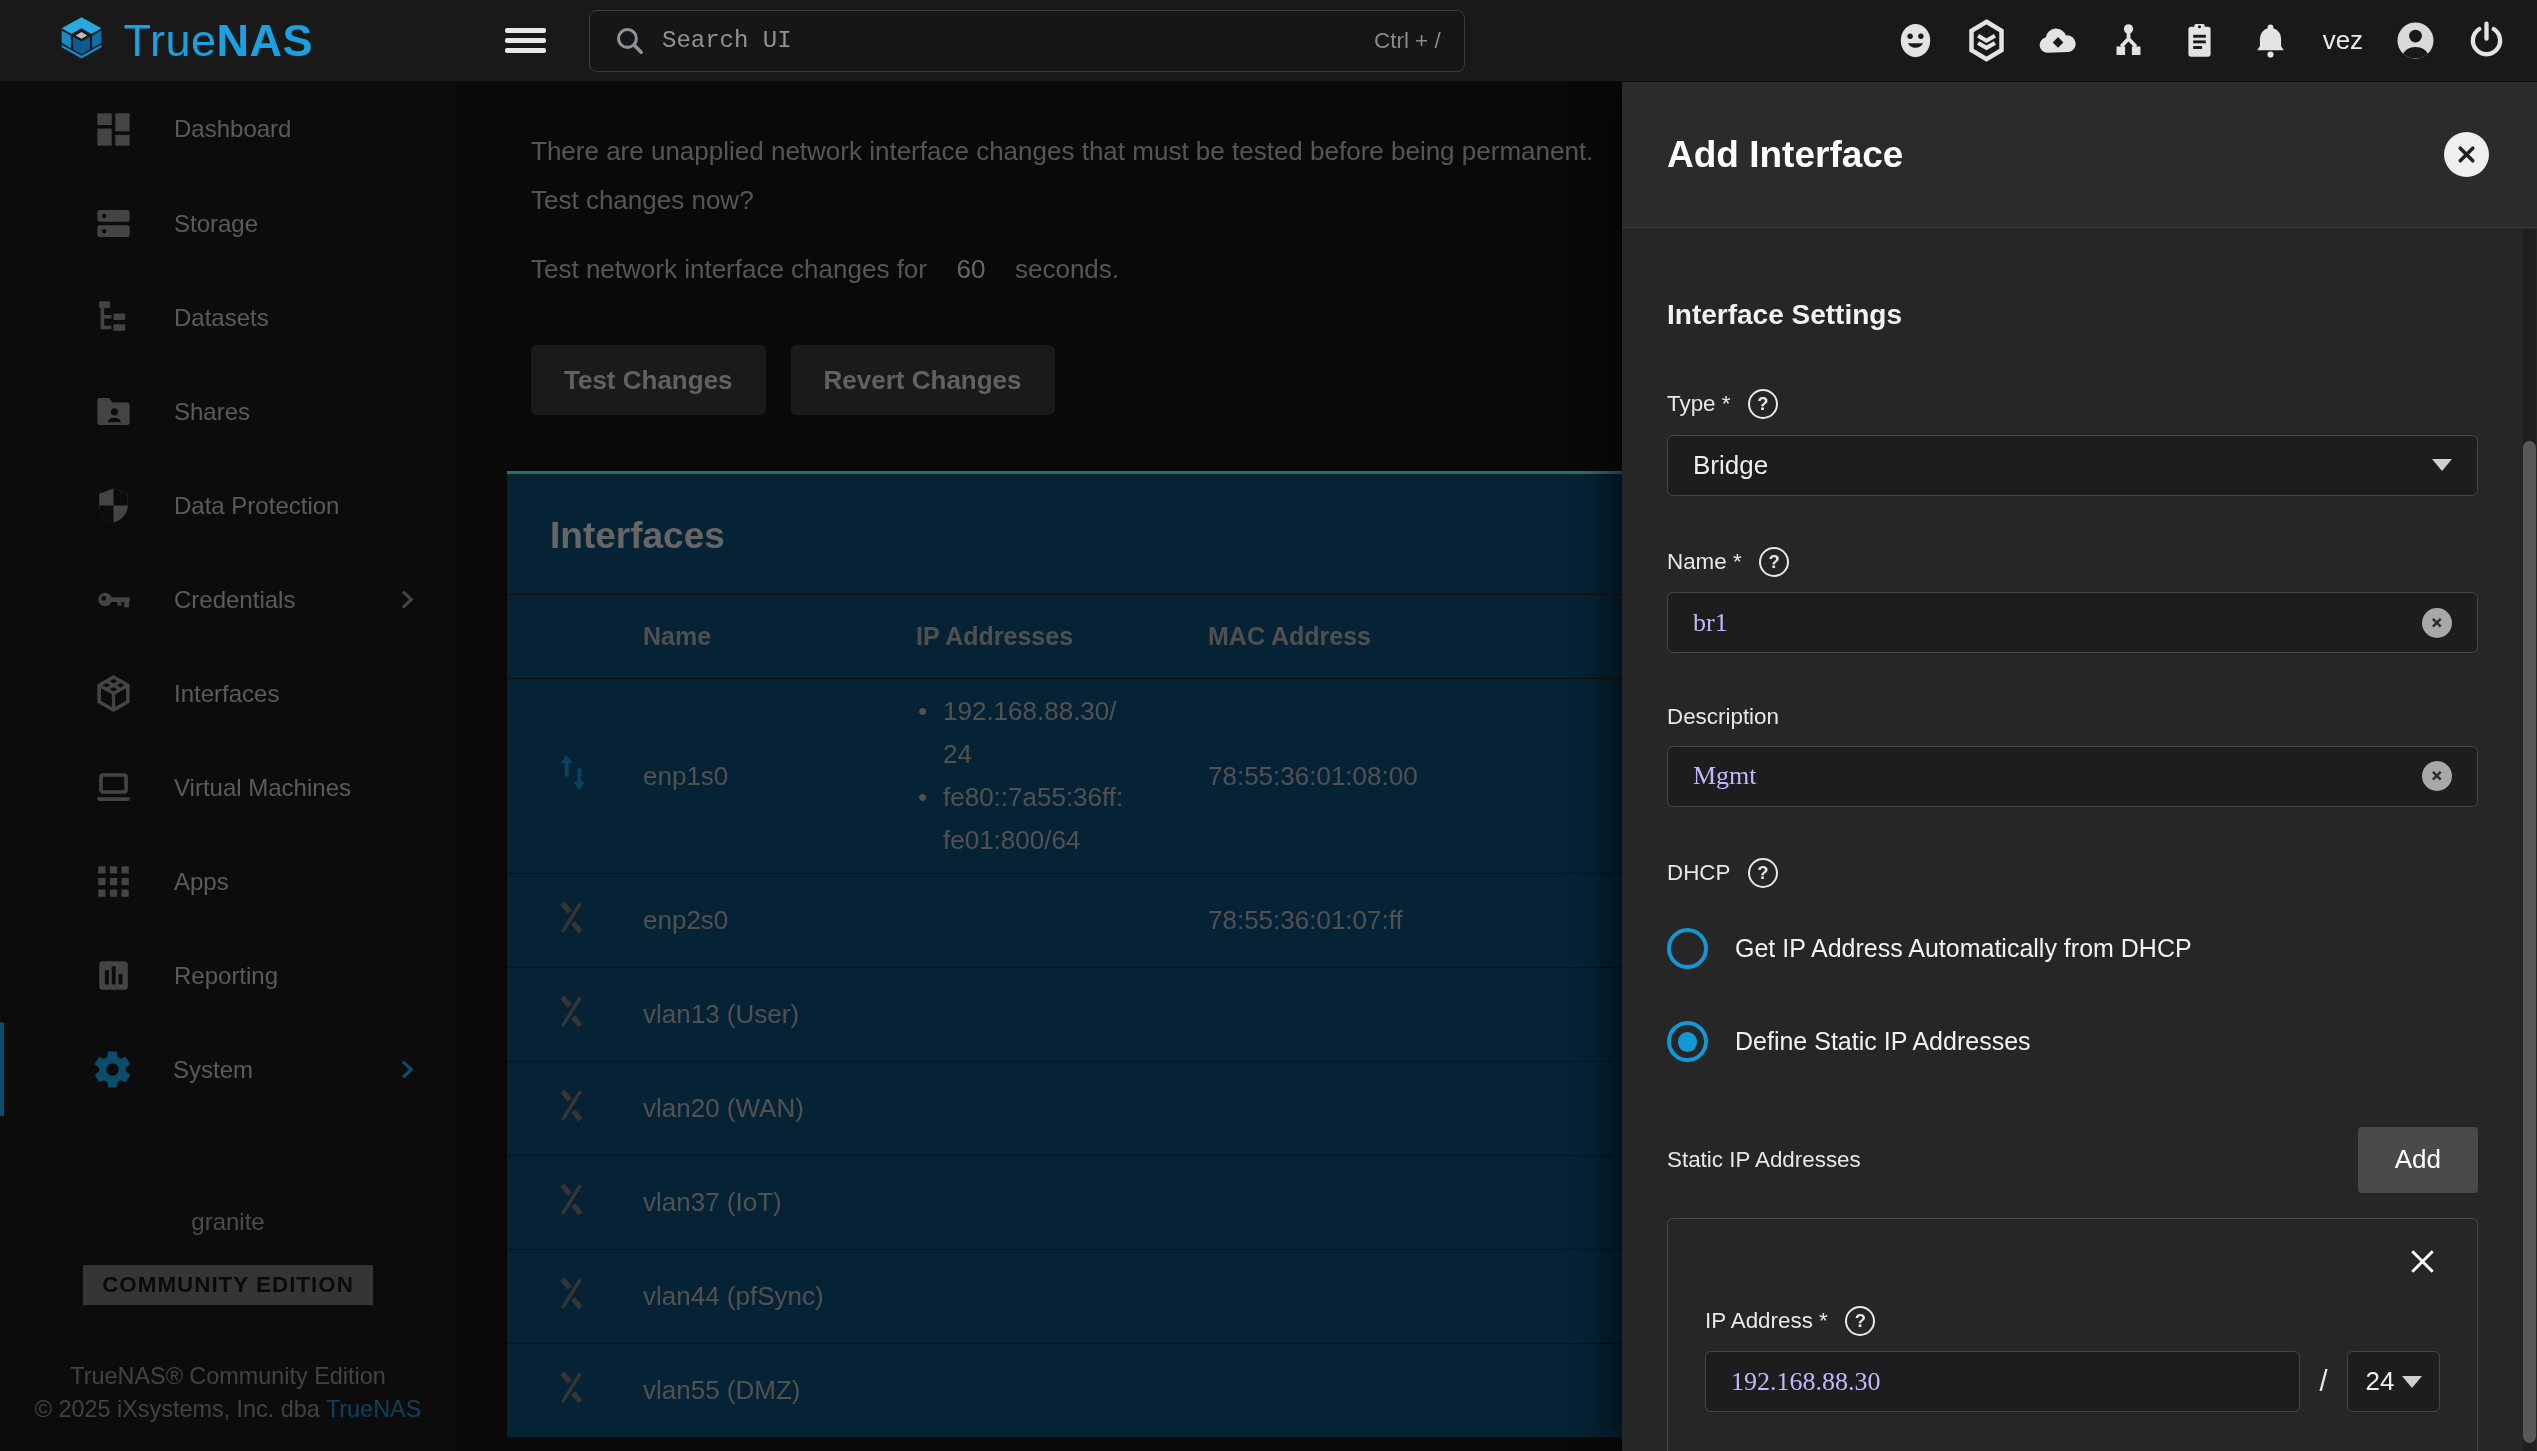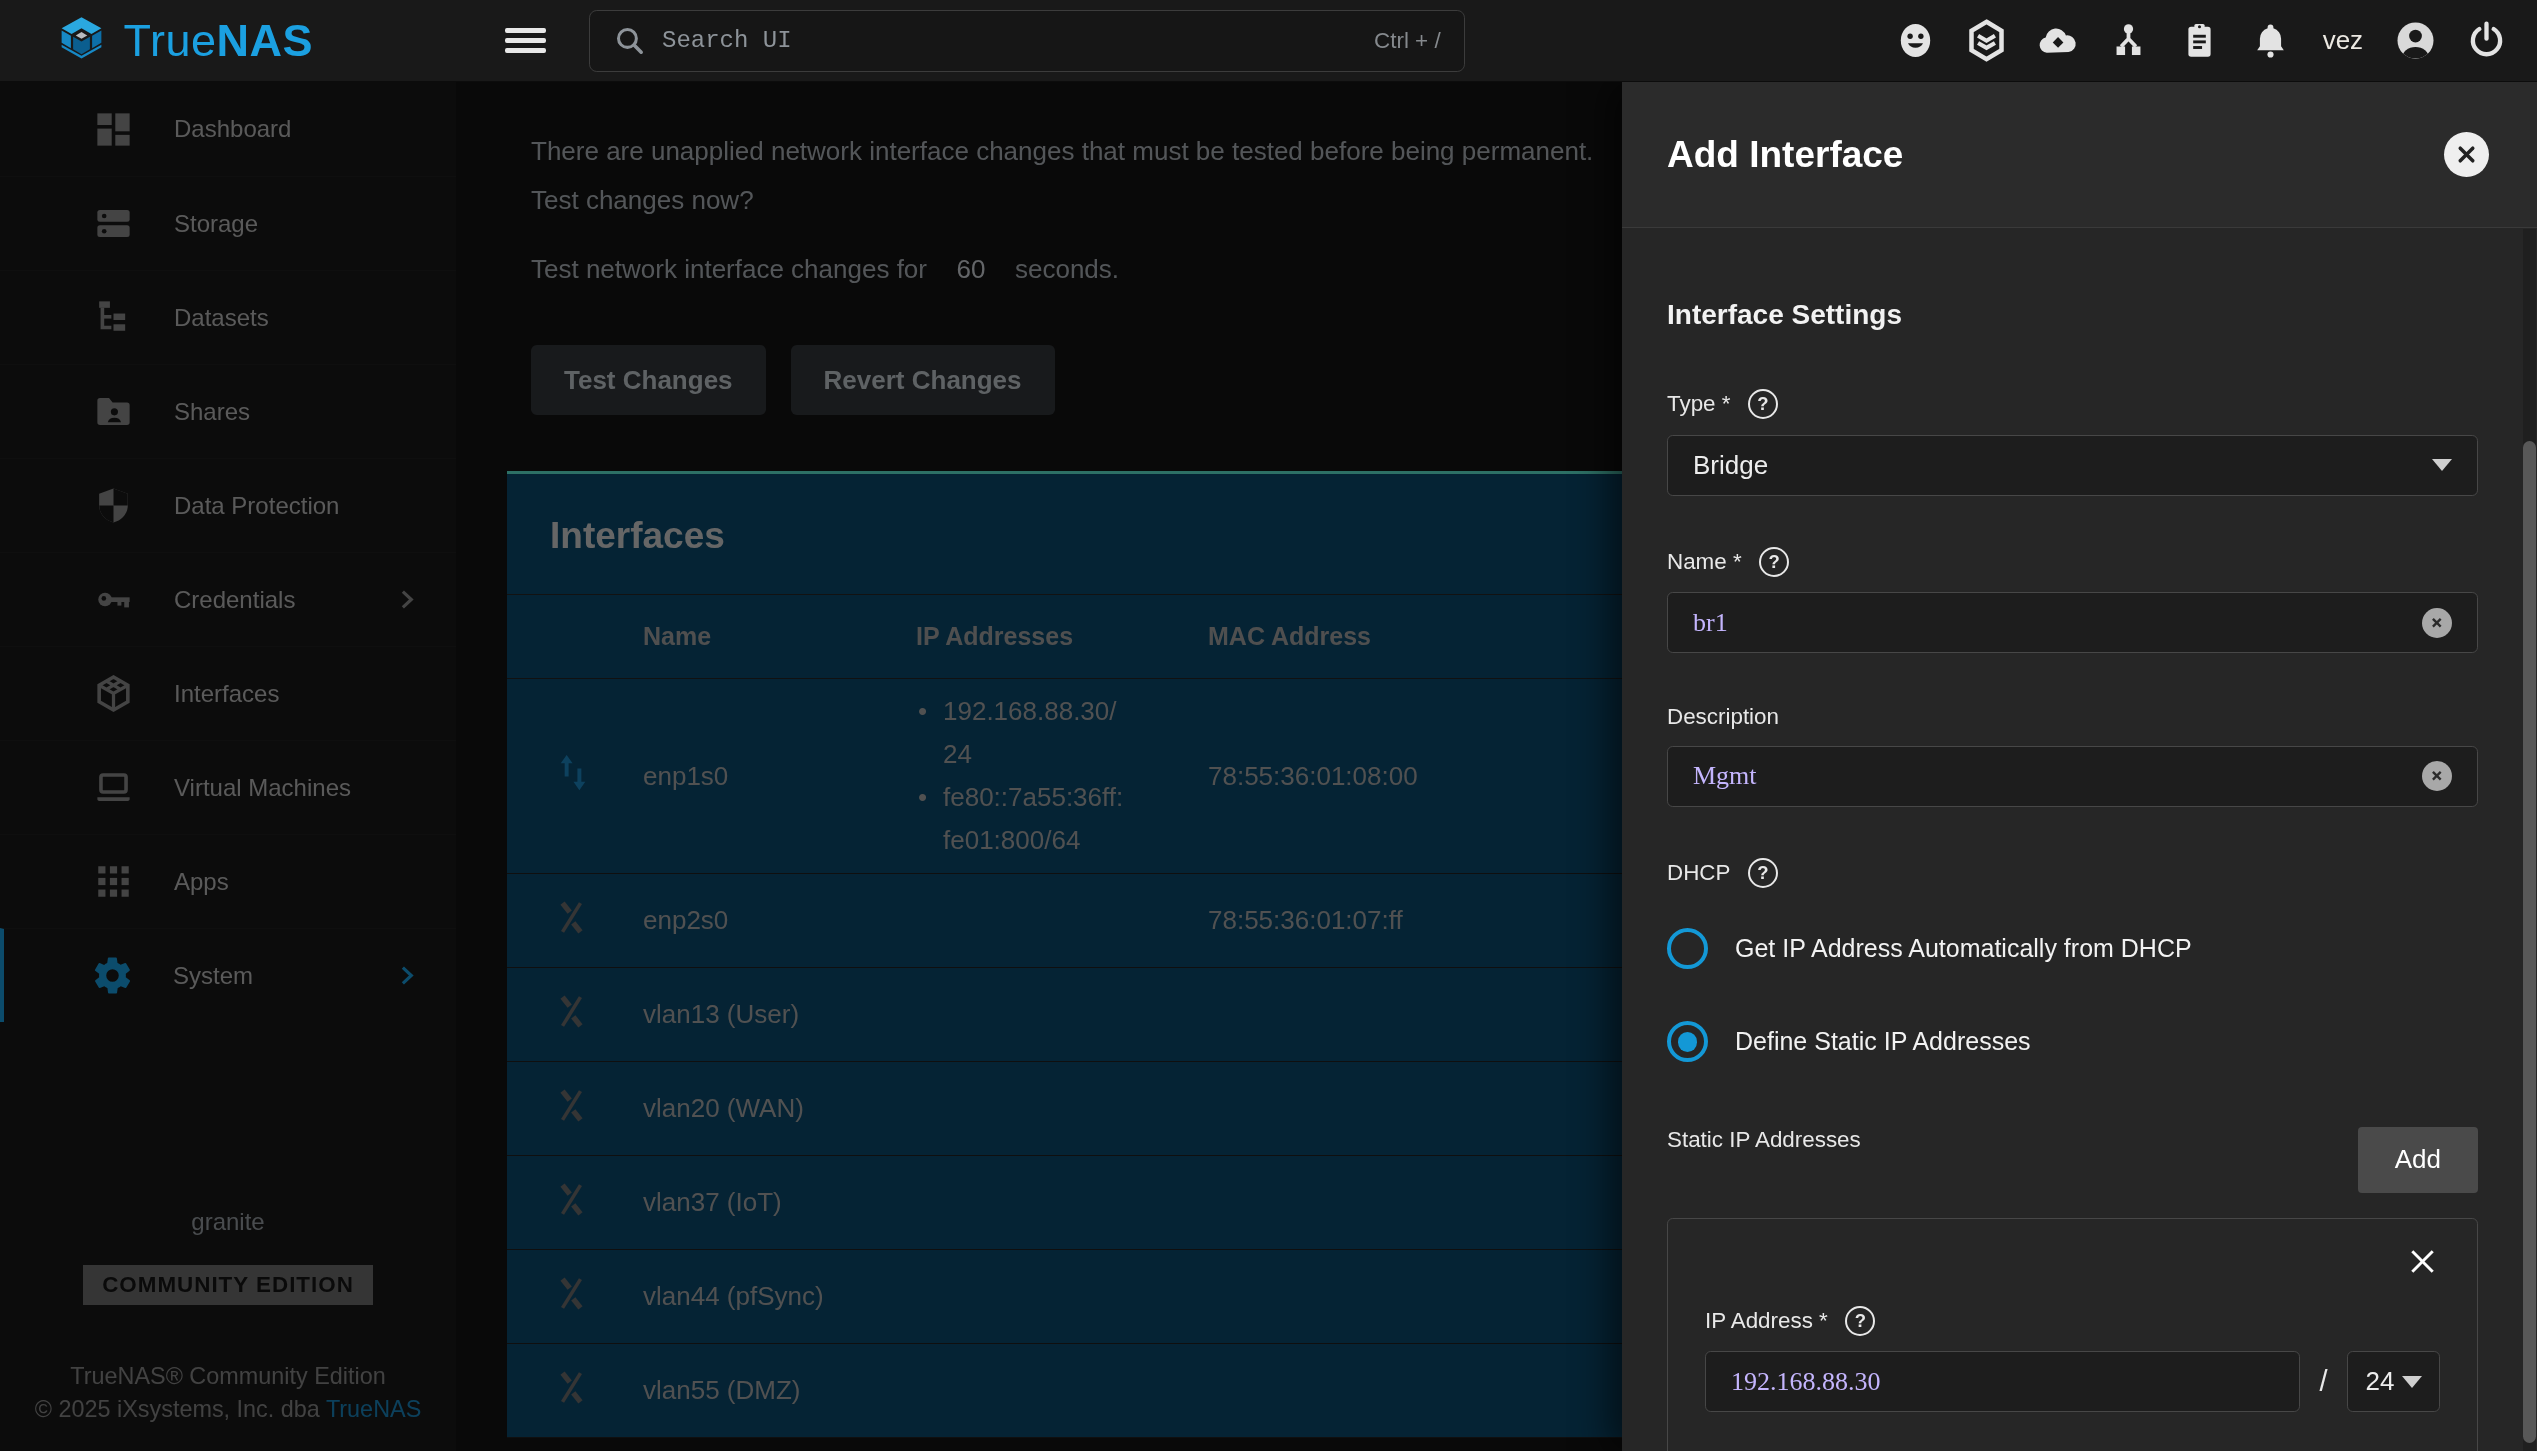--- a/index.html
+++ b/index.html
@@ -101,21 +101,21 @@
                    font-size:26px; font-family:Liberation Serif, serif; }
   .caret { width:0; height:0; border-left:10.7px solid transparent; border-right:10.7px solid transparent;
            border-top:12.7px solid #cfcfcf; margin-left:auto; }
   .clear-circ { width:30px; height:30px; border-radius:50%; background:#a8a8a8; display:flex;
                 align-items:center; justify-content:center; margin-left:auto; cursor:pointer; }
   .radio-row { display:flex; align-items:center; gap:27px; margin-top:29px; height:64px; cursor:pointer; }
   .radio { width:41px; height:41px; border-radius:50%; border:4.4px solid #1398d6; flex:none;
            display:flex; align-items:center; justify-content:center; }
   .radio .dot { width:19.5px; height:19.5px; border-radius:50%; background:#1398d6; }
   .radio-label { font-size:25px; color:#f2f2f2; }
-  .static-row { margin-top:53px; display:flex; align-items:flex-start; justify-content:space-between; }
+  .static-row { margin-top:53px; display:flex; align-items:center; justify-content:space-between; }
   .static-label { font-size:22.4px; color:#e8e8e8; }
   .add-btn { background:#4a4a4a; color:#ffffff; border:none; font-size:26px; padding:17.5px 37px;
              border-radius:3.9px; cursor:pointer; font-family:inherit; }
   .ip-card { margin-top:25px; border:1px solid #474747; border-radius:5.8px; height:331px;
              position:relative; padding:31px 37px; }
   .ip-card .xbtn { position:absolute; top:25px; right:37px; cursor:pointer; }
   .ip-card .field-label { margin-top:56px; }
   .ip-row { display:flex; align-items:center; margin-top:13.6px; gap:0; }
   .ip-row .control.ipinput { flex:1; }
   .slash { font-size:29px; color:#e8e8e8; margin:0 19.5px; }
@@ -329,20 +329,31 @@
               <rect x="10" y="10" width="4" height="4"></rect>
               <rect x="16.5" y="10" width="4" height="4"></rect>
               <rect x="3.5" y="16.5" width="4" height="4"></rect>
               <rect x="10" y="16.5" width="4" height="4"></rect>
               <rect x="16.5" y="16.5" width="4" height="4"></rect>
             </g>
           </svg>
         </span>
       <span class="s-label">Apps</span>
     </div>
+    <div class="side-item">
+      <span class="s-icon">
+          <svg width="43" height="43" viewBox="0 0 24 24">
+            <rect x="4" y="4" width="16" height="16" rx="2.2" fill="#8f8f8f"></rect>
+            <rect x="7.2" y="9" width="2.2" height="8" fill="#1b1b1b"></rect>
+            <rect x="11" y="6.8" width="2.2" height="10.2" fill="#1b1b1b"></rect>
+            <rect x="14.8" y="11.2" width="2.2" height="5.8" fill="#1b1b1b"></rect>
+          </svg>
+        </span>
+      <span class="s-label">Reporting</span>
+    </div>
     <div class="side-item active">
       <span class="s-icon">
           <svg width="43" height="43" viewBox="0 0 24 24">
             <path fill="#1ba0e1" d="M19.4 13c.04-.33.06-.66.06-1s-.02-.67-.06-1l2.1-1.65a.5.5 0 0 0 .12-.64l-2-3.46a.5.5 0 0 0-.61-.22l-2.48 1a7.6 7.6 0 0 0-1.73-1l-.37-2.65A.5.5 0 0 0 13.93 2h-4a.5.5 0 0 0-.5.42l-.37 2.65c-.62.26-1.2.6-1.73 1l-2.48-1a.5.5 0 0 0-.61.22l-2 3.46a.5.5 0 0 0 .12.64L4.56 11c-.04.33-.06.66-.06 1s.02.67.06 1l-2.1 1.65a.5.5 0 0 0-.12.64l2 3.46c.14.24.42.34.61.22l2.48-1c.53.4 1.11.74 1.73 1l.37 2.65a.5.5 0 0 0 .5.42h4a.5.5 0 0 0 .5-.42l.37-2.65a7.6 7.6 0 0 0 1.73-1l2.48 1c.24.1.5 0 .61-.22l2-3.46a.5.5 0 0 0-.12-.64zM12 15.5a3.5 3.5 0 1 1 0-7 3.5 3.5 0 0 1 0 7z"></path>
           </svg>
         </span>
       <span class="s-label">System</span>
       <svg class="s-chev" viewBox="0 0 24 24">
           <polyline points="9,5.5 16,12 9,18.5" fill="none" stroke="#1ba0e1" stroke-width="2.6"></polyline>
         </svg>

